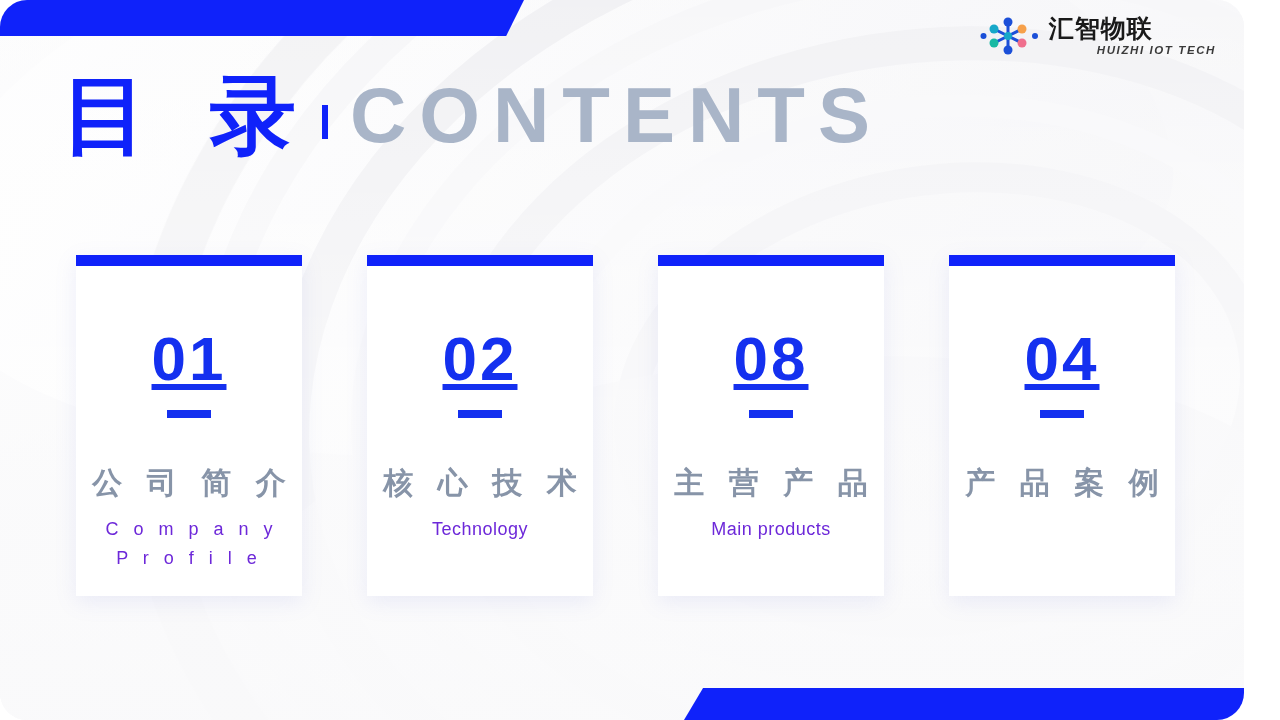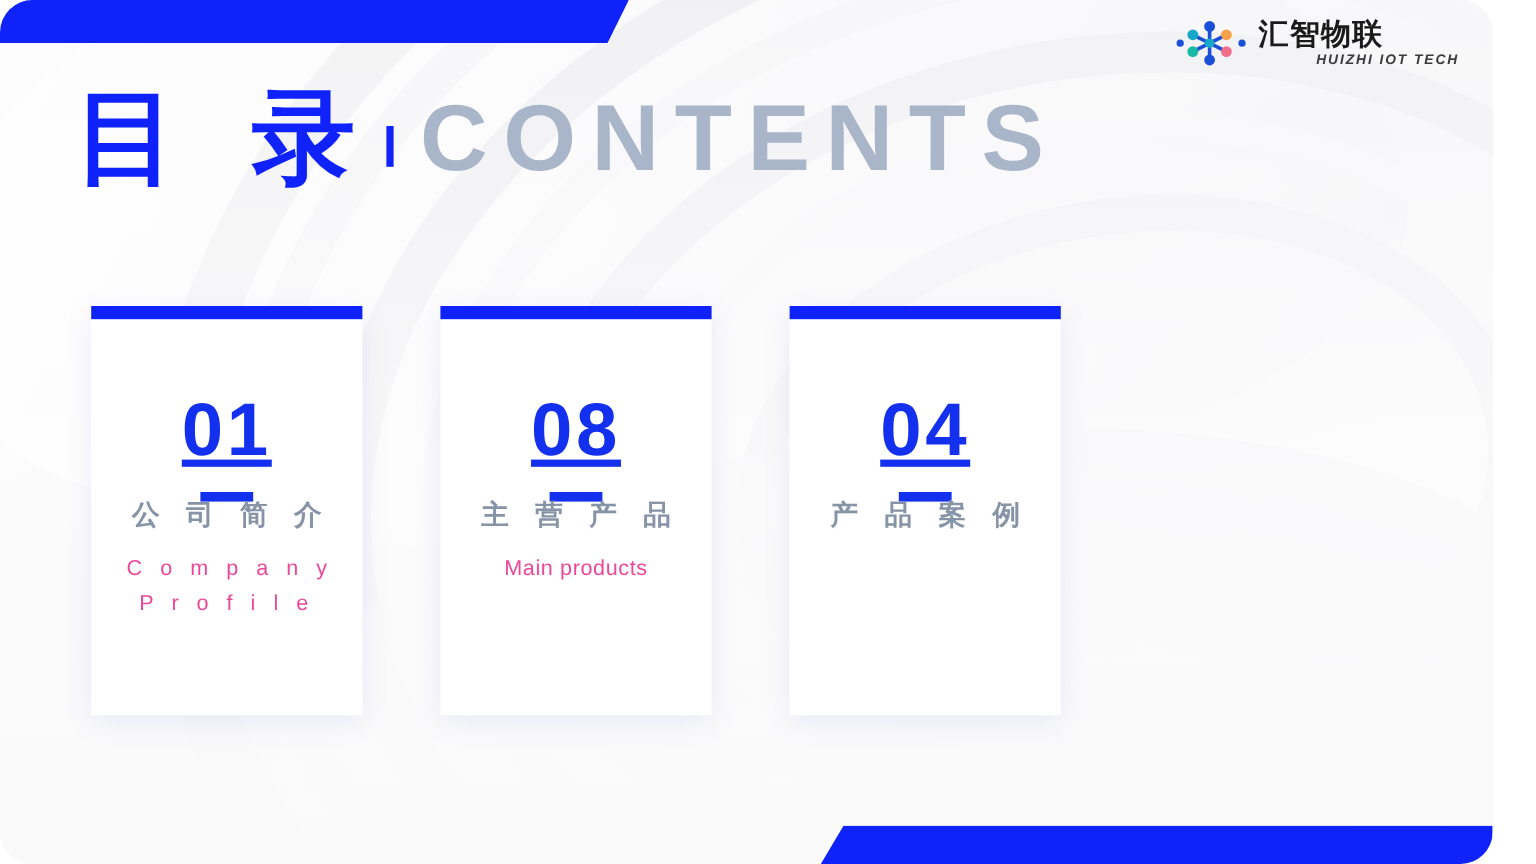--- a/index.html
+++ b/index.html
@@ -217,33 +217,34 @@
     line-height: 1;
     text-decoration: underline;
   }
   .card-rule {
     width: 44px;
     height: 8px;
     background: #1430ef;
     margin-top: 20px;
   }
   .card-cn {
-    font-size: 23px;
+    margin-top: 48px;
+    font-size: 30px;
     font-weight: bold;
     color: #8794a8;
     letter-spacing: 7px;
     text-indent: 7px;
     text-align: center;
     line-height: 1.1;
     font-family: "DejaVu Sans", "Liberation Sans", sans-serif;
   }
   .card-en {
     margin-top: 16px;
     font-size: 18px;
-    color: #ec4899;
+    color: #6d28d9;
     text-align: center;
     line-height: 1.6;
     width: 200px;
     white-space: pre-line;
   }
   .card-en.wide { letter-spacing: 5px; text-indent: 5px; }
   .card-en.normal { letter-spacing: 0.5px; }
 </style>
 </head>
 <body>
@@ -303,20 +304,27 @@
 
     <div class="card">
       <div class="card-top-bar"></div>
       <div class="card-num">01</div>
       <div class="card-rule"></div>
       <div class="card-cn">公 司 简 介</div>
       <div class="card-en wide">C o m p a n y
 P r o f i l e</div>
     </div>
 
+    <div class="card">
+      <div class="card-top-bar"></div>
+      <div class="card-num">02</div>
+      <div class="card-rule"></div>
+      <div class="card-cn">核 心 技 术</div>
+      <div class="card-en normal">Technology</div>
+    </div>
 
     <div class="card">
       <div class="card-top-bar"></div>
       <div class="card-num">08</div>
       <div class="card-rule"></div>
       <div class="card-cn">主 营 产 品</div>
       <div class="card-en normal">Main products</div>
     </div>
 
     <div class="card">

